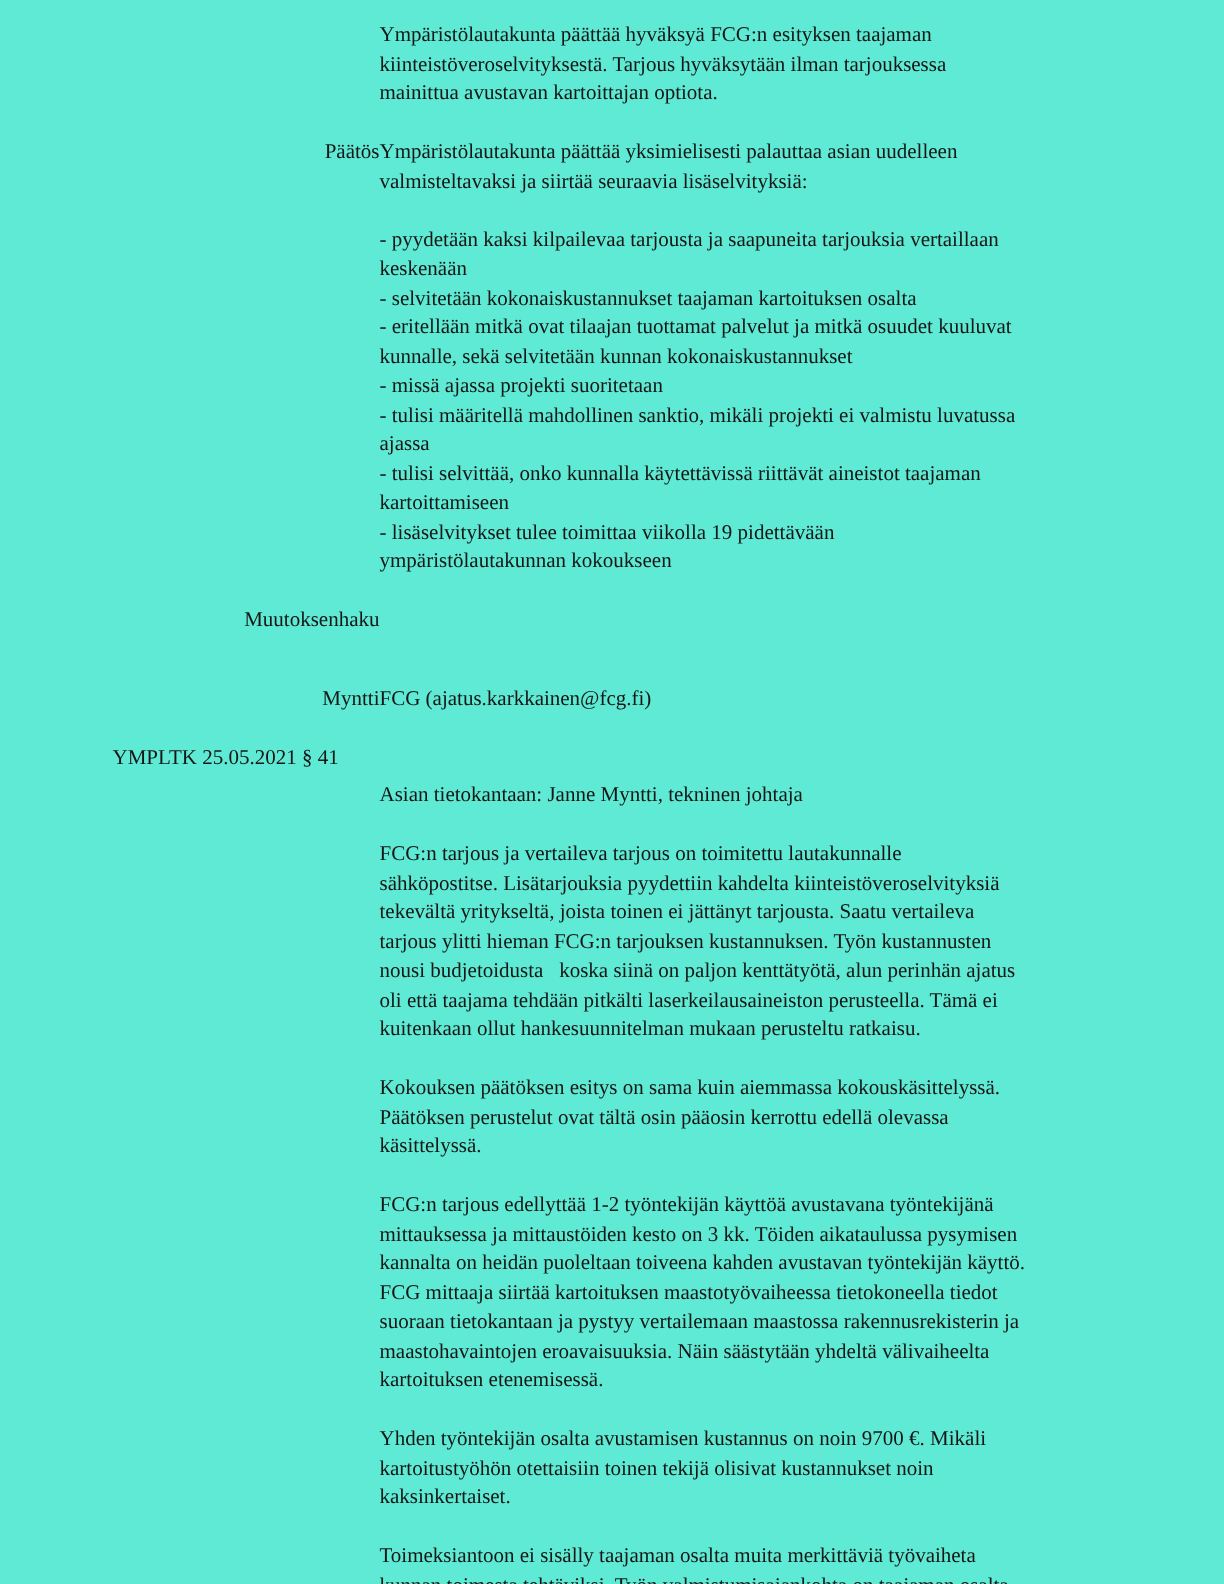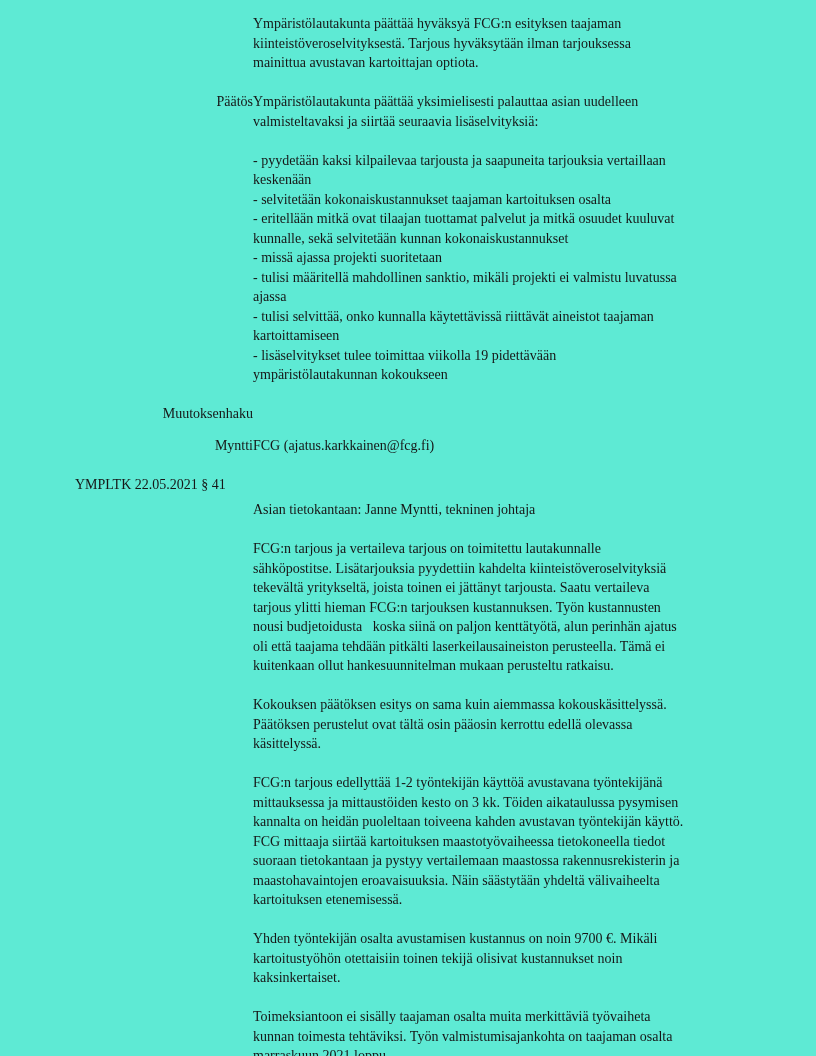--- a/index.html
+++ b/index.html
@@ -24,21 +24,21 @@
   }
   .body-col {
     flex: 0 0 495px;
     width: 495px;
   }
   p {
     margin: 0 0 19.5px 0;
     white-space: pre-line;
   }
   .label-col p { margin: 0; white-space: normal; }
-  .row--label-only { margin-bottom: 12px; }
+  .row--label-only { margin-bottom: 33px; }
   .section-heading {
     margin: 0 0 6px 0;
     white-space: normal;
     font-weight: normal;
     font-size: 14px;
   }
   .last-para { margin-bottom: 0; }
 </style>
 </head>
 <body>
@@ -85,21 +85,21 @@
 
   <div class="row">
     <div class="label-col">
       <p>Myntti</p>
     </div>
     <div class="body-col">
       <p>FCG (ajatus.karkkainen@fcg.fi)</p>
     </div>
   </div>
 
-  <p class="section-heading">YMPLTK 22.05.2021 § 41</p>
+  <p class="section-heading">YMPLTK 25.05.2021 § 41</p>
 
   <div class="row">
     <div class="label-col"></div>
     <div class="body-col">
       <p>Asian tietokantaan: Janne Myntti, tekninen johtaja</p>
       <p>FCG:n tarjous ja vertaileva tarjous on toimitettu lautakunnalle
 sähköpostitse. Lisätarjouksia pyydettiin kahdelta kiinteistöveroselvityksiä
 tekevältä yritykseltä, joista toinen ei jättänyt tarjousta. Saatu vertaileva
 tarjous ylitti hieman FCG:n tarjouksen kustannuksen. Työn kustannusten
 nousi budjetoidusta&nbsp;&nbsp; koska siinä on paljon kenttätyötä, alun perinhän ajatus

